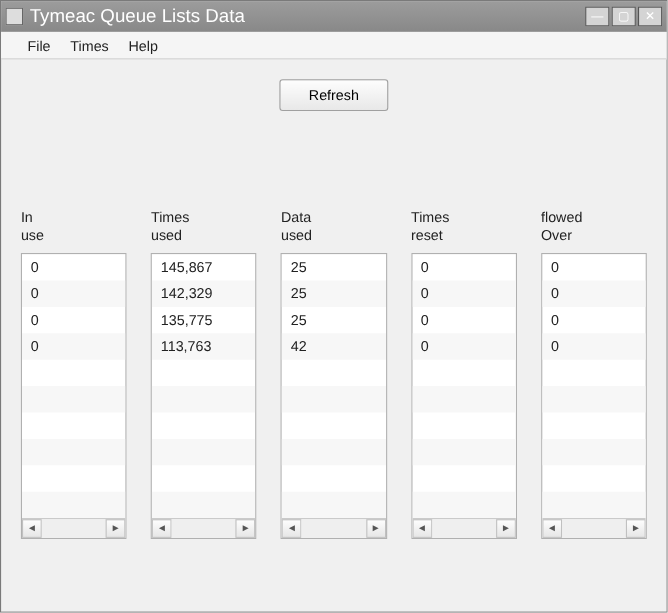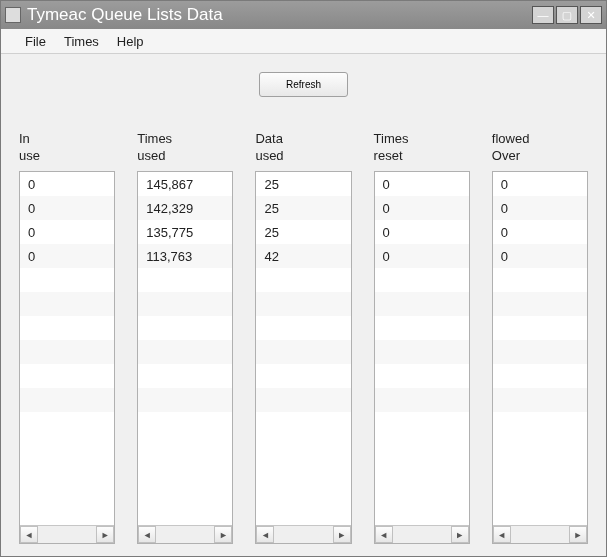--- a/index.html
+++ b/index.html
@@ -75,30 +75,31 @@
   display: flex;
   flex-direction: column;
 }
 .refresh-row {
   display: flex;
   justify-content: center;
   margin-bottom: 34px;
 }
 .refresh-btn {
   padding: 6px 26px;
-  font-size: 10px;
+  font-size: 13px;
   background: linear-gradient(#fdfdfd, #e8e8e8);
   border: 1px solid #a0a0a0;
   border-radius: 3px;
   cursor: pointer;
 }
 .columns {
   display: flex;
   gap: 22px;
   flex: 1;
+  align-items: center;
 }
 .col {
   flex: 1;
   display: flex;
   flex-direction: column;
   min-width: 0;
 }
 .col-header {
   font-size: 13px;
   color: #222;

